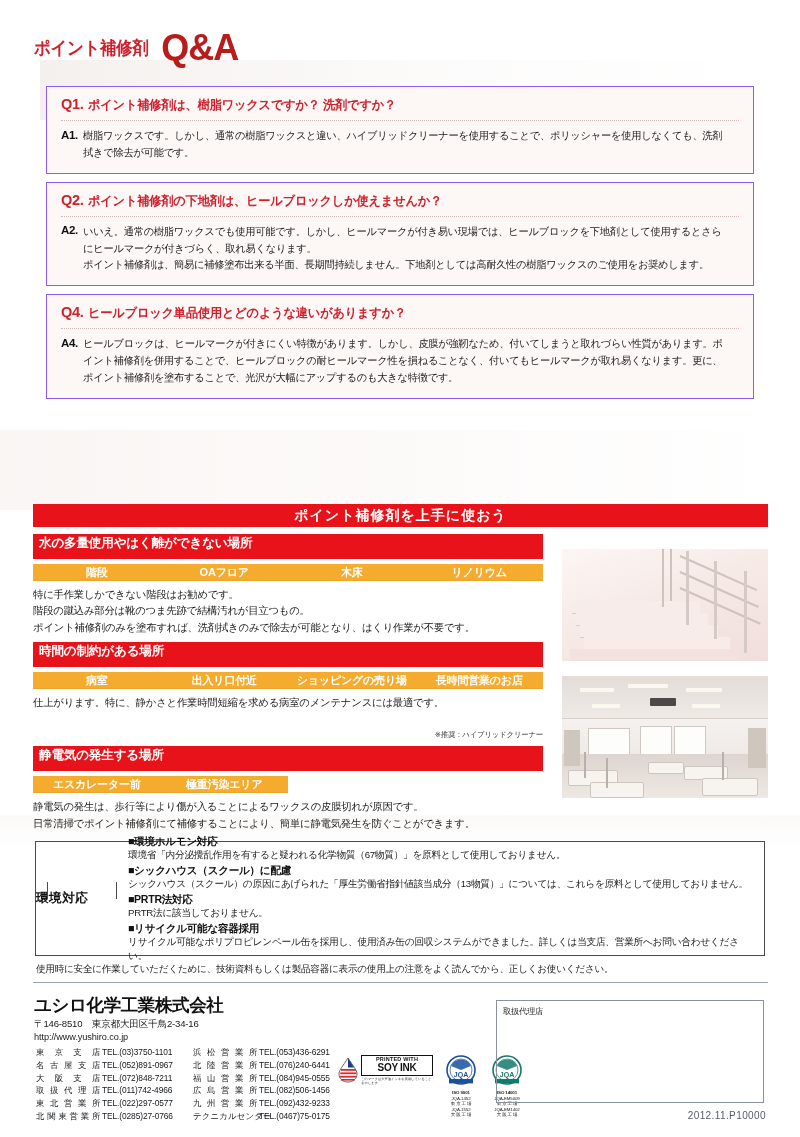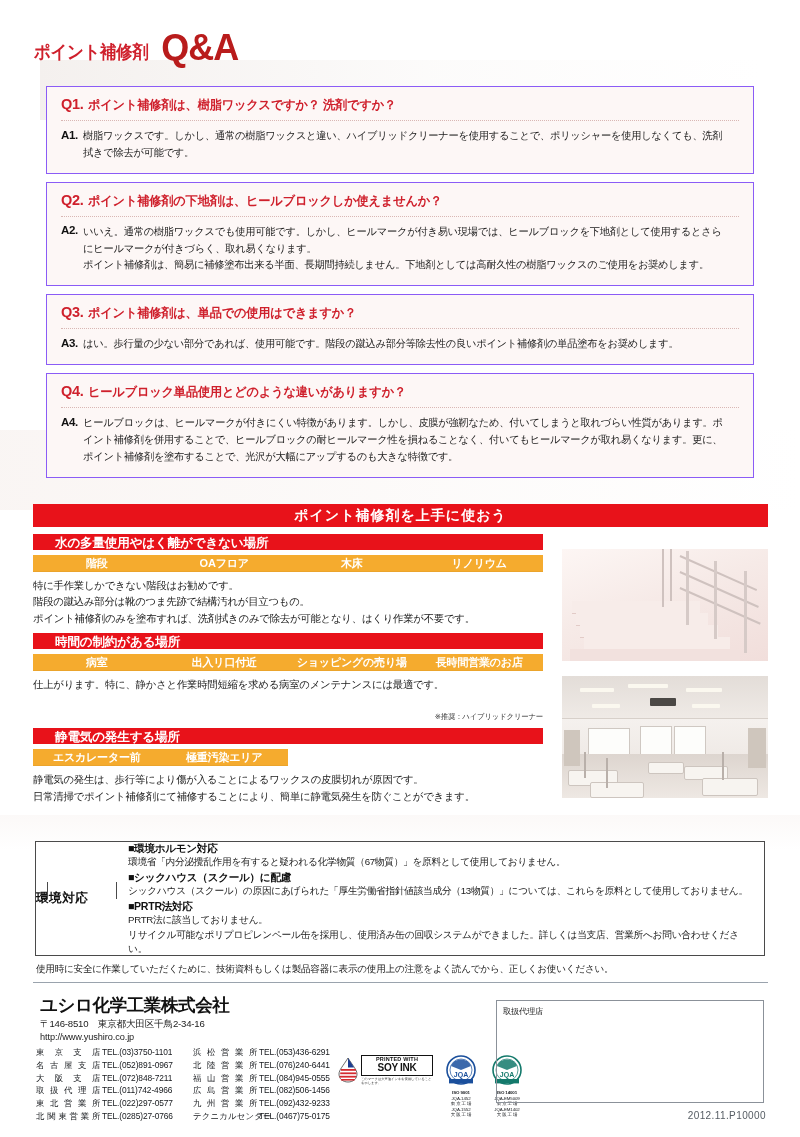--- a/index.html
+++ b/index.html
@@ -39,21 +39,21 @@
     left: 0; top: 815px; width: 800px; height: 35px;
     background: linear-gradient(180deg, rgba(248,243,241,.5), rgba(255,255,255,0));
   }
 
   
   .header {
     position: absolute;
     left: 34px;
     top: 32px;
     display: flex;
-    align-items: flex-end;
+    align-items: center;
   }
   .header-kana {
     color: #cf202c;
     font-size: 18px;
     font-weight: bold;
     letter-spacing: -0.5px;
     transform: scaleX(.92);
     transform-origin: left bottom;
   }
   .header-qa {
@@ -149,23 +149,23 @@
     top: 534px;
     width: 510px;
   }
   .usage-group { margin-bottom: 6px; }
   .usage-bar {
     background: linear-gradient(90deg, #e8121a 0%, #e8121a 62%, #e8121a 100%);
     color: #ffffff;
     font-weight: bold;
     font-size: 12.6px;
     letter-spacing: -.2px;
-    height: 16px;
+    height: 25px;
     line-height: 18px;
-    padding-left: 22px;
+    padding-left: 6px;
     box-sizing: border-box;
     width: 510px;
   }
   .tag-row {
     display: flex;
     gap: 0;
     margin-top: 5px;
     border-radius: 7px;
   }
   .tag {
@@ -329,21 +329,21 @@
     left: 33px;
     width: 735px;
     height: 1px;
     background: #9aa3ad;
   }
   .rule-top { top: 982px; }
 
   
   .company {
     position: absolute;
-    left: 40px;
+    left: 34px;
     top: 996px;
   }
   .company-name {
     font-size: 17.5px;
     font-weight: bold;
     color: #111;
     letter-spacing: -.4px;
     line-height: 1.1;
   }
   .company-addr {
@@ -498,32 +498,20 @@
       </div>
       <div class="qa-answer">
         <span class="a-num">A2.</span>
         <div class="a-text">
           <p>いいえ。通常の樹脂ワックスでも使用可能です。しかし、ヒールマークが付き易い現場では、ヒールブロックを下地剤として使用するとさらにヒールマークが付きづらく、取れ易くなります。</p>
           <p>ポイント補修剤は、簡易に補修塗布出来る半面、長期間持続しません。下地剤としては高耐久性の樹脂ワックスのご使用をお奨めします。</p>
         </div>
       </div>
     </div>
 
-    <div class="qa-block">
-      <div class="qa-question">
-        <span class="q-num">Q3.</span>
-        <span class="q-text">ポイント補修剤は、単品での使用はできますか？</span>
-      </div>
-      <div class="qa-answer">
-        <span class="a-num">A3.</span>
-        <div class="a-text">
-          <p>はい。歩行量の少ない部分であれば、使用可能です。階段の蹴込み部分等除去性の良いポイント補修剤の単品塗布をお奨めします。</p>
-        </div>
-      </div>
-    </div>
 
     <div class="qa-block">
       <div class="qa-question">
         <span class="q-num">Q4.</span>
         <span class="q-text">ヒールブロック単品使用とどのような違いがありますか？</span>
       </div>
       <div class="qa-answer">
         <span class="a-num">A4.</span>
         <div class="a-text">
           <p>ヒールブロックは、ヒールマークが付きにくい特徴があります。しかし、皮膜が強靭なため、付いてしまうと取れづらい性質があります。ポイント補修剤を併用することで、ヒールブロックの耐ヒールマーク性を損ねることなく、付いてもヒールマークが取れ易くなります。更に、ポイント補修剤を塗布することで、光沢が大幅にアップするのも大きな特徴です。</p>
@@ -635,20 +623,21 @@
       </div>
       <div class="env-item">
         <div class="env-head">■シックハウス（スクール）に配慮</div>
         <div class="env-desc">シックハウス（スクール）の原因にあげられた「厚生労働省指針値該当成分（13物質）」については、これらを原料として使用しておりません。</div>
       </div>
       <div class="env-item">
         <div class="env-head">■PRTR法対応</div>
         <div class="env-desc">PRTR法に該当しておりません。</div>
       </div>
       <div class="env-item">
+        <div class="env-head">■リサイクル可能な容器採用</div>
         <div class="env-desc">リサイクル可能なポリプロピレンペール缶を採用し、使用済み缶の回収システムができました。詳しくは当支店、営業所へお問い合わせください。</div>
       </div>
     </div>
   </div>
 
   <div class="caution">使用時に安全に作業していただくために、技術資料もしくは製品容器に表示の使用上の注意をよく読んでから、正しくお使いください。</div>
   <div class="rule rule-top"></div>
 
   <div class="company">
     <div class="company-name">ユシロ化学工業株式会社</div>

